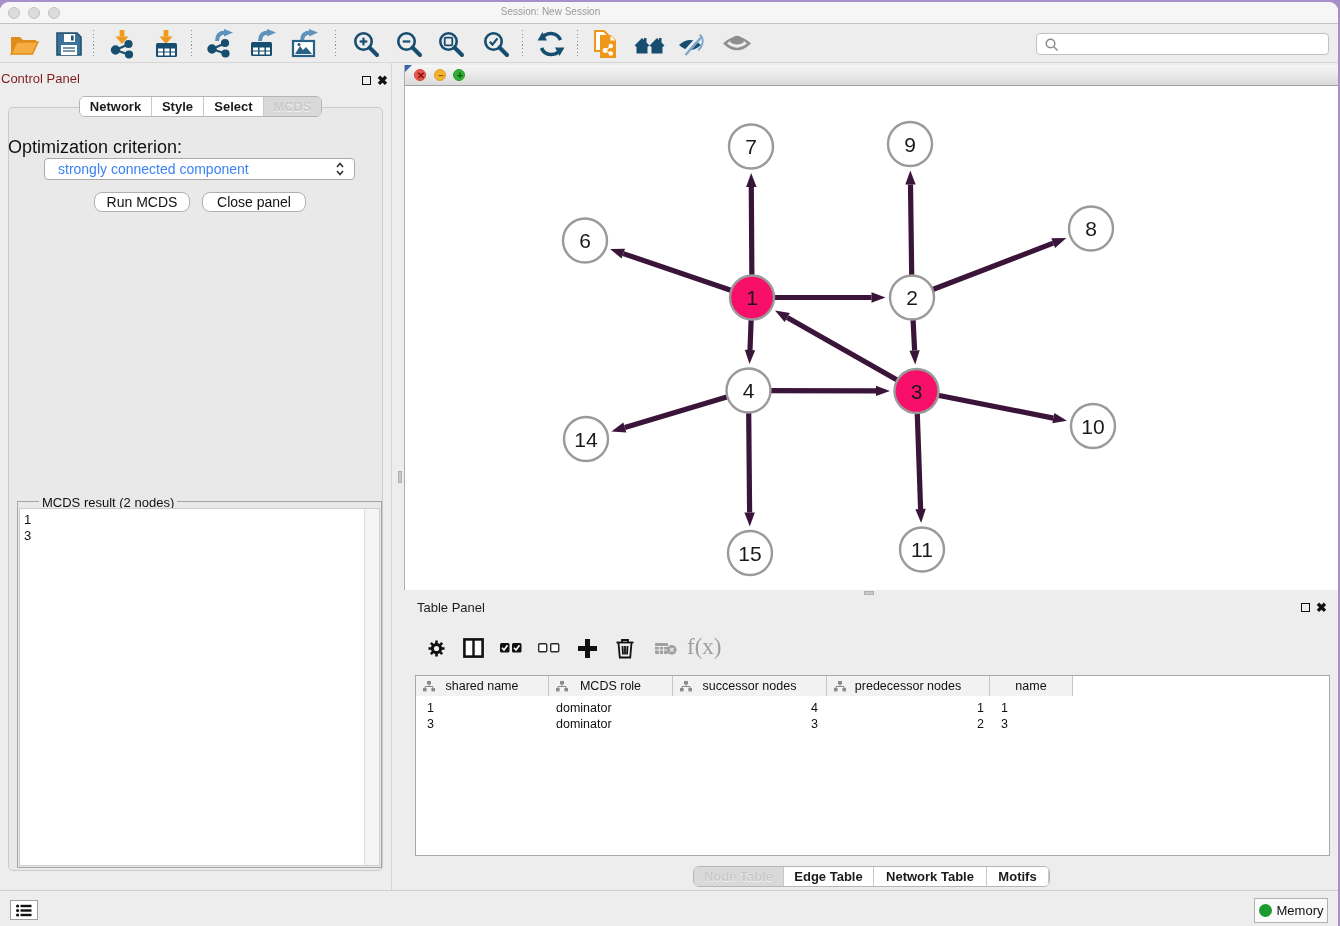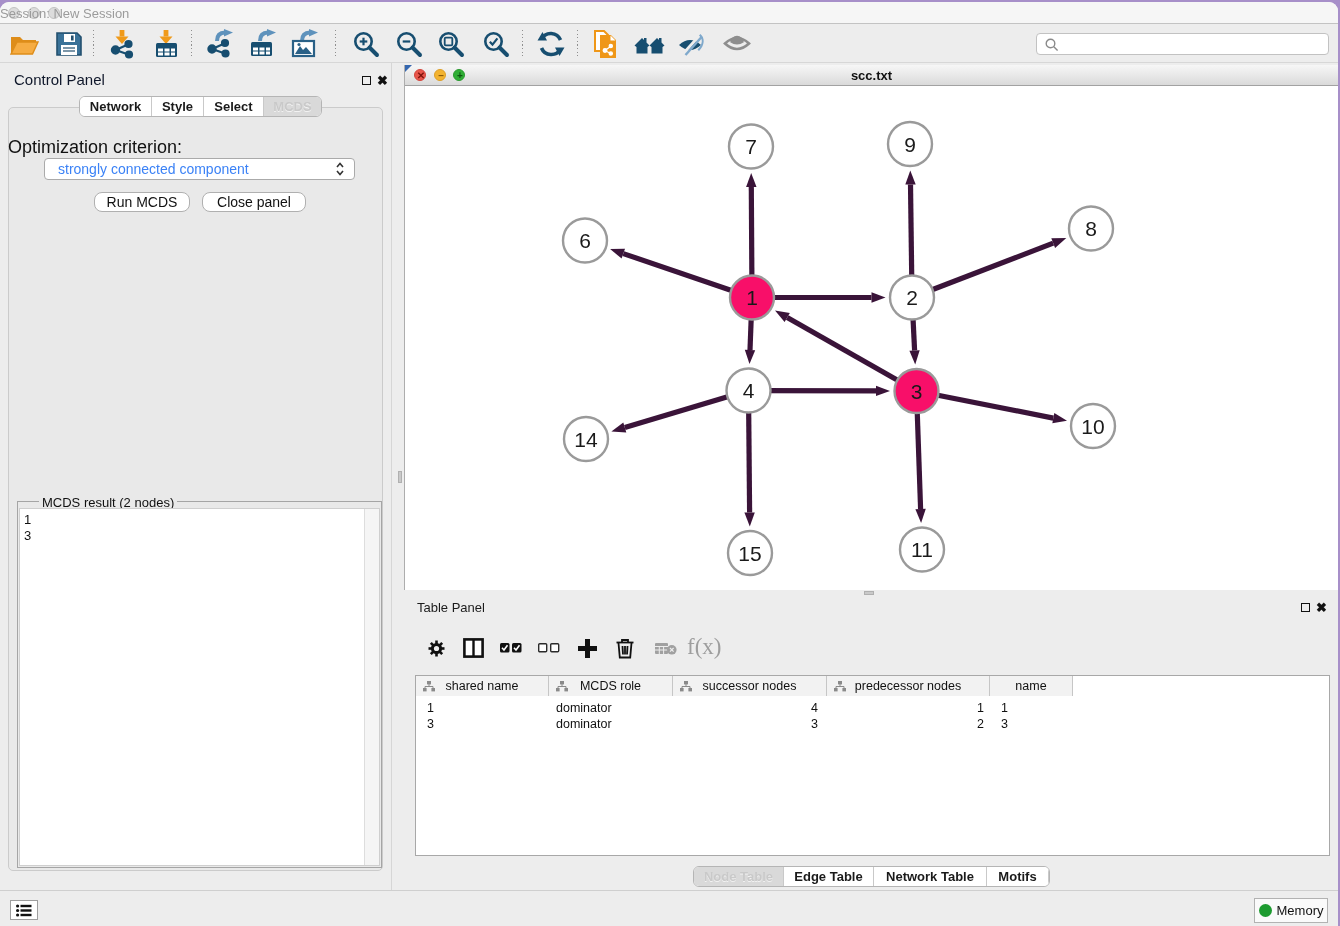--- a/index.html
+++ b/index.html
@@ -1,26 +1,26 @@
 <!DOCTYPE html>
 <html><head><meta charset="utf-8"><style>
 *{margin:0;padding:0;box-sizing:border-box}
 html,body{width:1340px;height:926px;overflow:hidden}
 body{background:#a78fc9;font-family:"Liberation Sans",sans-serif;position:relative}
 .abs{position:absolute}
 #win{left:0;top:2px;width:1338px;height:924px;background:#ededed;border-radius:9px 9px 0 0}
 #titlebar{left:0;top:2px;width:1338px;height:22px;background:#f6f6f6;border-radius:9px 9px 0 0;border-bottom:1px solid #c3c3c3}
 .tl{width:12px;height:12px;border-radius:50%;top:7px;background:#dcdcdc;border:1px solid #c2c2c2}
-#title{top:6px;left:0;width:1101px;text-align:left;font-size:13px;color:#9b9b9b}
+#title{top:6px;left:0;width:1101px;text-align:center;font-size:10px;color:#9b9b9b}
 #toolbar{left:0;top:25px;width:1338px;height:38px;background:#ededed;border-bottom:1px solid #d7d7d7}
 .sep{top:30px;width:1px;height:26px;background:repeating-linear-gradient(to bottom,#8f8f8f 0 1.2px,transparent 1.2px 3.6px)}
 .ticon{top:29px}
 #search{left:1036px;top:33px;width:293px;height:22px;background:#fff;border:1px solid #c2c2c2;border-radius:4px}
 
-#cp-title{left:14px;top:71px;font-size:15px;color:#0f172a}
+#cp-title{left:1px;top:71px;font-size:13px;color:#7f1d1d}
 .fl-sq{width:9px;height:9px;border:1.6px solid #111}
 .fl-x{font-size:13px;font-weight:bold;color:#111;line-height:10px}
 #cp-panel{left:8px;top:107px;width:375px;height:764px;background:#e9e9e9;border:1px solid #cbcbcb;border-radius:5px}
 .tabs{height:21px;display:flex;border:1px solid #b5b5b5;border-radius:6px;overflow:hidden;background:#fff}
 .tab{font-size:13px;font-weight:bold;color:#1a1a1a;text-align:center;line-height:19px;border-right:1px solid #c9c9c9;background:#fff}
 .tab.sel{background:#d9d9d9;color:#c9c9c9;text-shadow:0 1px 0 #f2f2f2;border-right:none}
 #cp-tabs{left:79px;top:96px;width:243px}
 #opt-label{left:8px;top:137px;width:375px;font-size:18px;color:#111}
 #combo{left:44px;top:158px;width:311px;height:22px;background:#fff;border:1px solid #aaa;border-radius:4px;font-size:14px;color:#3b82f6;line-height:20px;padding-left:13px}
 .btn{height:20px;background:#fff;border:1px solid #b0b0b0;border-radius:8px;font-size:14px;color:#111;text-align:center;line-height:18px}
@@ -272,21 +272,20 @@
         <text x="507" y="219">2</text>
 <text x="343.5" y="312">4</text>
         <text x="511.5" y="312.5">3</text>
 <text x="181" y="360.5">14</text>
         <text x="688" y="347.5">10</text>
 <text x="345" y="474.5">15</text>
         <text x="517" y="471">11</text>
 </g>
 </svg>
 <div class="abs" id="net-tb"></div>
-<div class="abs" id="net-title">scc.txt</div>
 <div class="abs mac" style="left:9px;background:#e8564b;border:1px solid #d3453c">
       <span style="color:#7e120b">✕</span>
     </div>
 <div class="abs mac" style="left:29px;background:#f3b32f;border:1px solid #dd9f28">
       <span style="color:#89590a">–</span>
     </div>
 <div class="abs mac" style="left:48px;background:#2fae35;border:1px solid #2a9a30">
       <span style="color:#0c5410">+</span>
     </div>
 <svg class="abs" style="left:0;top:0" width="7" height="7" viewBox="0 0 7 7">

